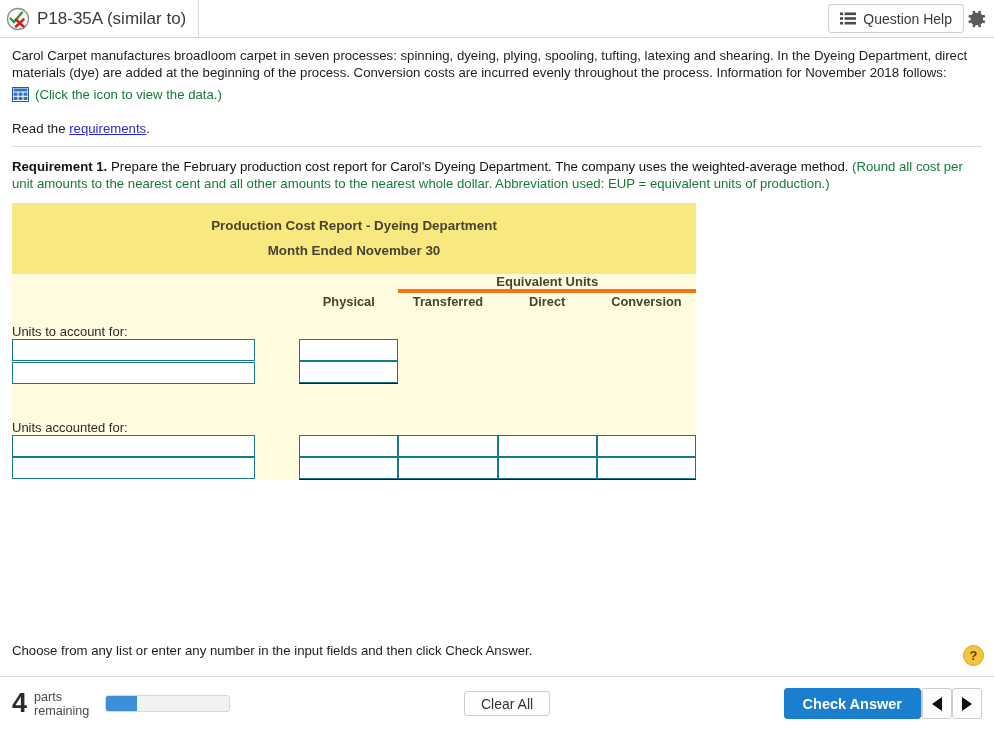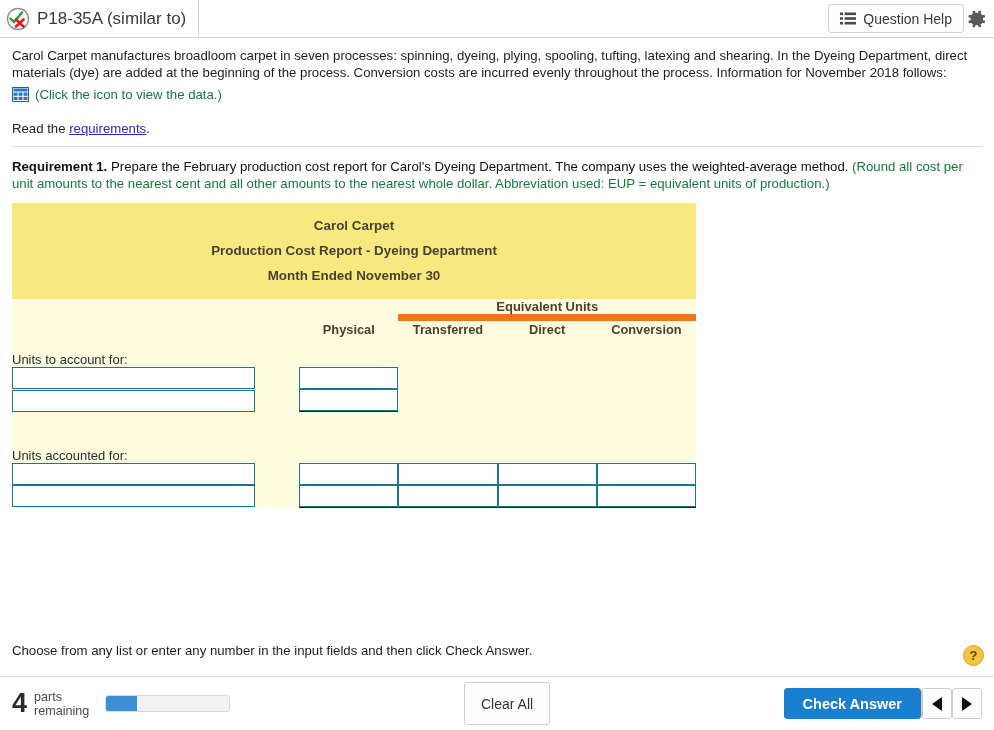--- a/index.html
+++ b/index.html
@@ -120,21 +120,21 @@
   .col-label { width: 249px; }
   .col-num  { width: 86px; }
 
   .eu-span {
     text-align: center;
     font-size: 13px;
     font-weight: bold;
     color: #4a4231;
     padding: 6px 0 2px 0;
   }
-  .eu-rule { border-bottom: 7px solid #f97316; }
+  .eu-rule { border-bottom: 4px solid #f97316; }
 
   .chead {
     text-align: center;
     font-size: 12.8px;
     font-weight: bold;
     color: #4a4231;
     padding: 3px 0 0 0;
     line-height: 17px;
   }
   .chead-underline { border-bottom: 1.5px solid #6b6350; padding-bottom: 3px; }
@@ -243,21 +243,21 @@
     overflow: hidden;
   }
   .progress-fill {
     height: 100%;
     width: 25%;
     background: #3b8fd4;
   }
   .clear-btn {
     position: absolute;
     left: 464px;
-    height: 43px;
+    height: 25px;
     padding: 0 16px;
     background: #fdfdfd;
     border: 1px solid #cdcdcd;
     border-radius: 3px;
     font-size: 14px;
     color: #333;
     cursor: pointer;
   }
   .foot-right {
     position: absolute;
@@ -345,21 +345,20 @@
 
   <div class="hr"></div>
 
   <div class="requirement">
     <b>Requirement 1.</b><span> Prepare the February production cost report for Carol's Dyeing Department. The company uses the weighted-average method. </span><span class="green">(Round all cost per unit amounts to the nearest cent and all other amounts to the nearest whole dollar. Abbreviation used: EUP = equivalent units of production.)</span>
   </div>
 
   <div class="sheet">
 
     <div class="sheet-head">
-      <div>Carol Carpet</div>
       <div>Production Cost Report - Dyeing Department</div>
       <div>Month Ended November 30</div>
     </div>
 
     <table class="cost">
       <colgroup>
         <col class="col-label">
           <col class="col-num">
           <col class="col-num">
           <col class="col-num">

